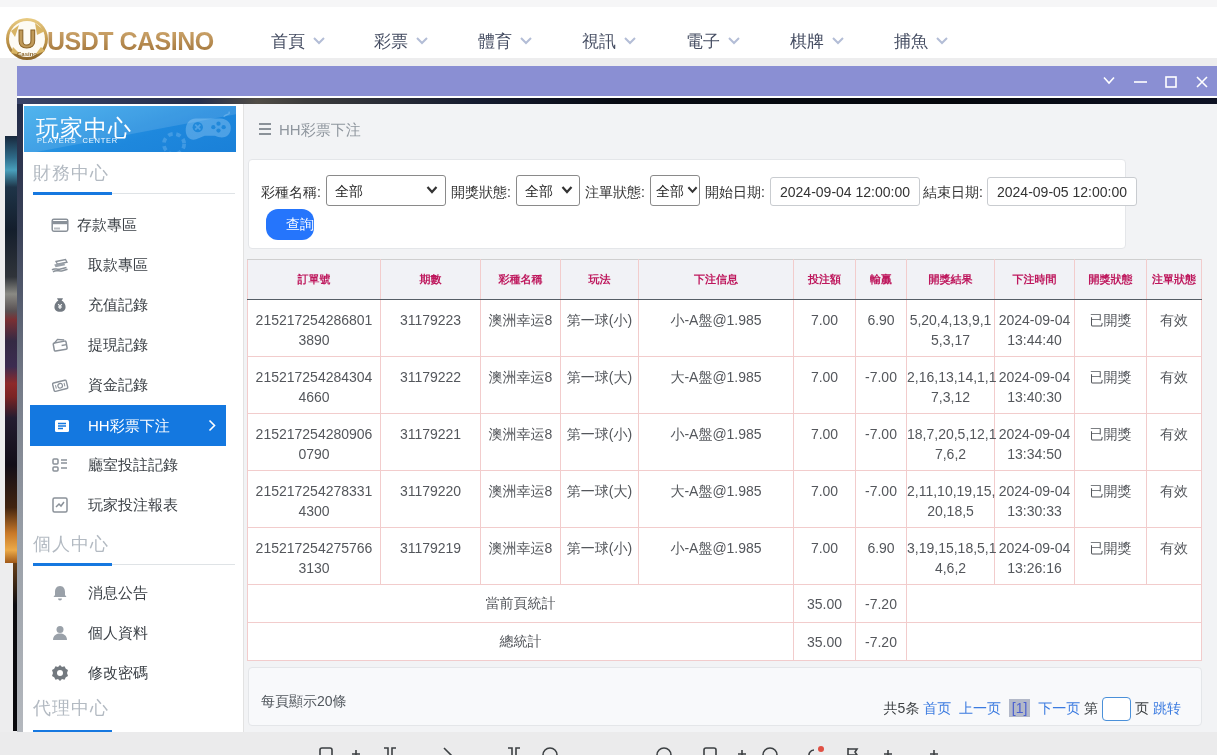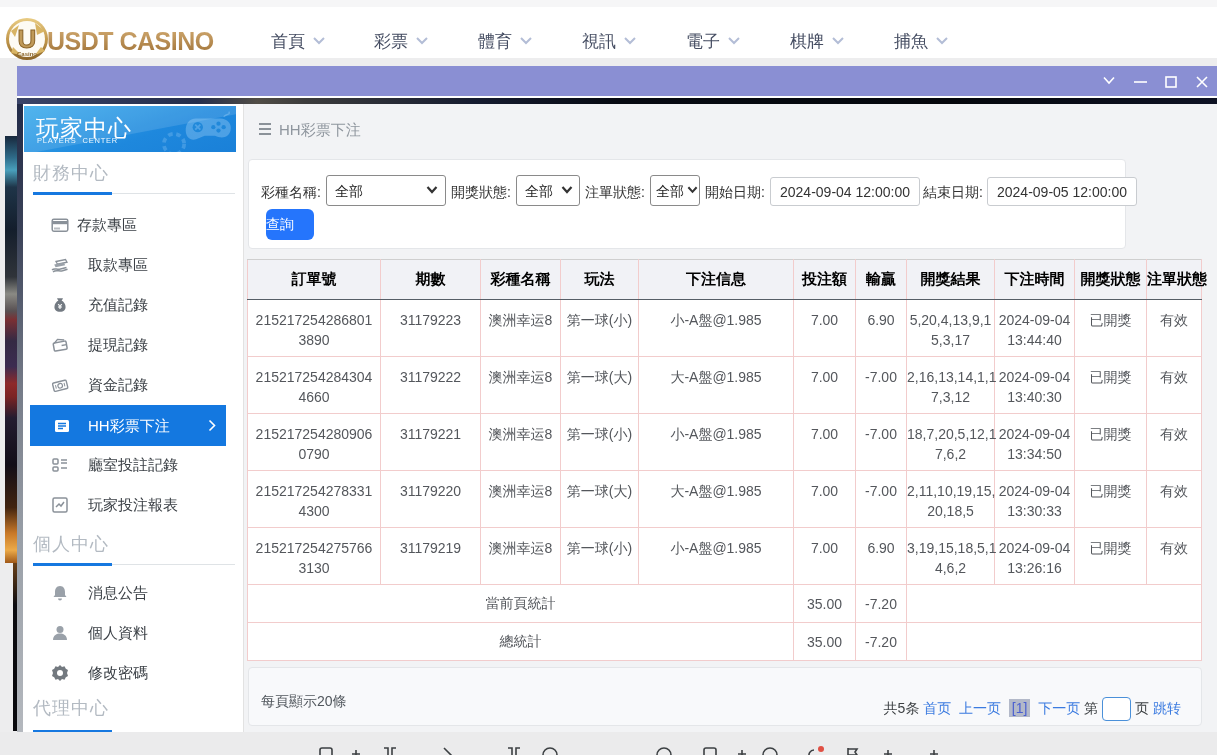--- a/index.html
+++ b/index.html
@@ -45,25 +45,25 @@
 
 #main { left:243px; top:104px; width:974px; height:628px; background:#f2f3f5; border-left:1px solid #e2e2e2; }
 #crumbtxt { left:35px; top:17px; font-size:15px; color:#8f969e; }
 .card { background:#fff; border:1px solid #e4e6e9; border-radius:4px; }
 #filter { left:4px; top:55px; width:878px; height:90px; }
 .flabel { top:24px; font-size:14px; color:#333; }
 .fsel { top:15px; height:31px; background:#fff; border:1px solid #8a8a8a; border-radius:3px; font-size:14px; color:#222; }
 .fsel span { position:absolute; left:8px; top:7px; }
 .finput { top:17px; height:29px; background:#fff; border:1px solid #c9ccd0; border-radius:3px; font-size:14px; color:#333; }
 .finput span { position:absolute; left:9px; top:6px; }
-#qbtn { left:17px; top:49px; width:48px; height:31px; background:#2575fc; border-radius:6px; color:#fff; font-size:14px; text-align:left; line-height:31px; }
+#qbtn { left:17px; top:49px; width:48px; height:31px; background:#2575fc; border-radius:12px; color:#fff; font-size:14px; text-align:right; line-height:31px; }
 
 
 #tbl { left:3px; top:155px; border-collapse:collapse; table-layout:fixed; width:954px; background:#fff; }
-#tbl th { background:#f1f2f6; font-size:15px; font-weight:bold; color:#000000; height:40px;
+#tbl th { background:#f1f2f6; font-size:11px; font-weight:bold; color:#be185d; height:40px;
   border:1px solid #f2cccc; border-top:1px solid #cfcfcf; border-bottom:1px solid #565e66; text-align:center; white-space:nowrap; padding:0; }
 #tbl td { border:1px solid #f2cccc; border-top:1px solid #ececec; font-size:14px; color:#54575c; text-align:center;
   vertical-align:top; padding:11px 0 0 0; line-height:19.5px; height:57px; white-space:nowrap; }
 #tbl tr.sumrow td { height:38px; padding:0; vertical-align:middle; line-height:normal; }
 
 
 #pager { left:4px; top:563px; width:954px; height:59px; background:#f8f9fb; }
 #pager .lt { position:absolute; left:12px; top:25px; font-size:14px; color:#50565c; }
 #pager .rt { position:absolute; right:20px; top:29px; font-size:14px; color:#3c4043; }
 #pager .rt a { color:#3b7be0; text-decoration:none; }

